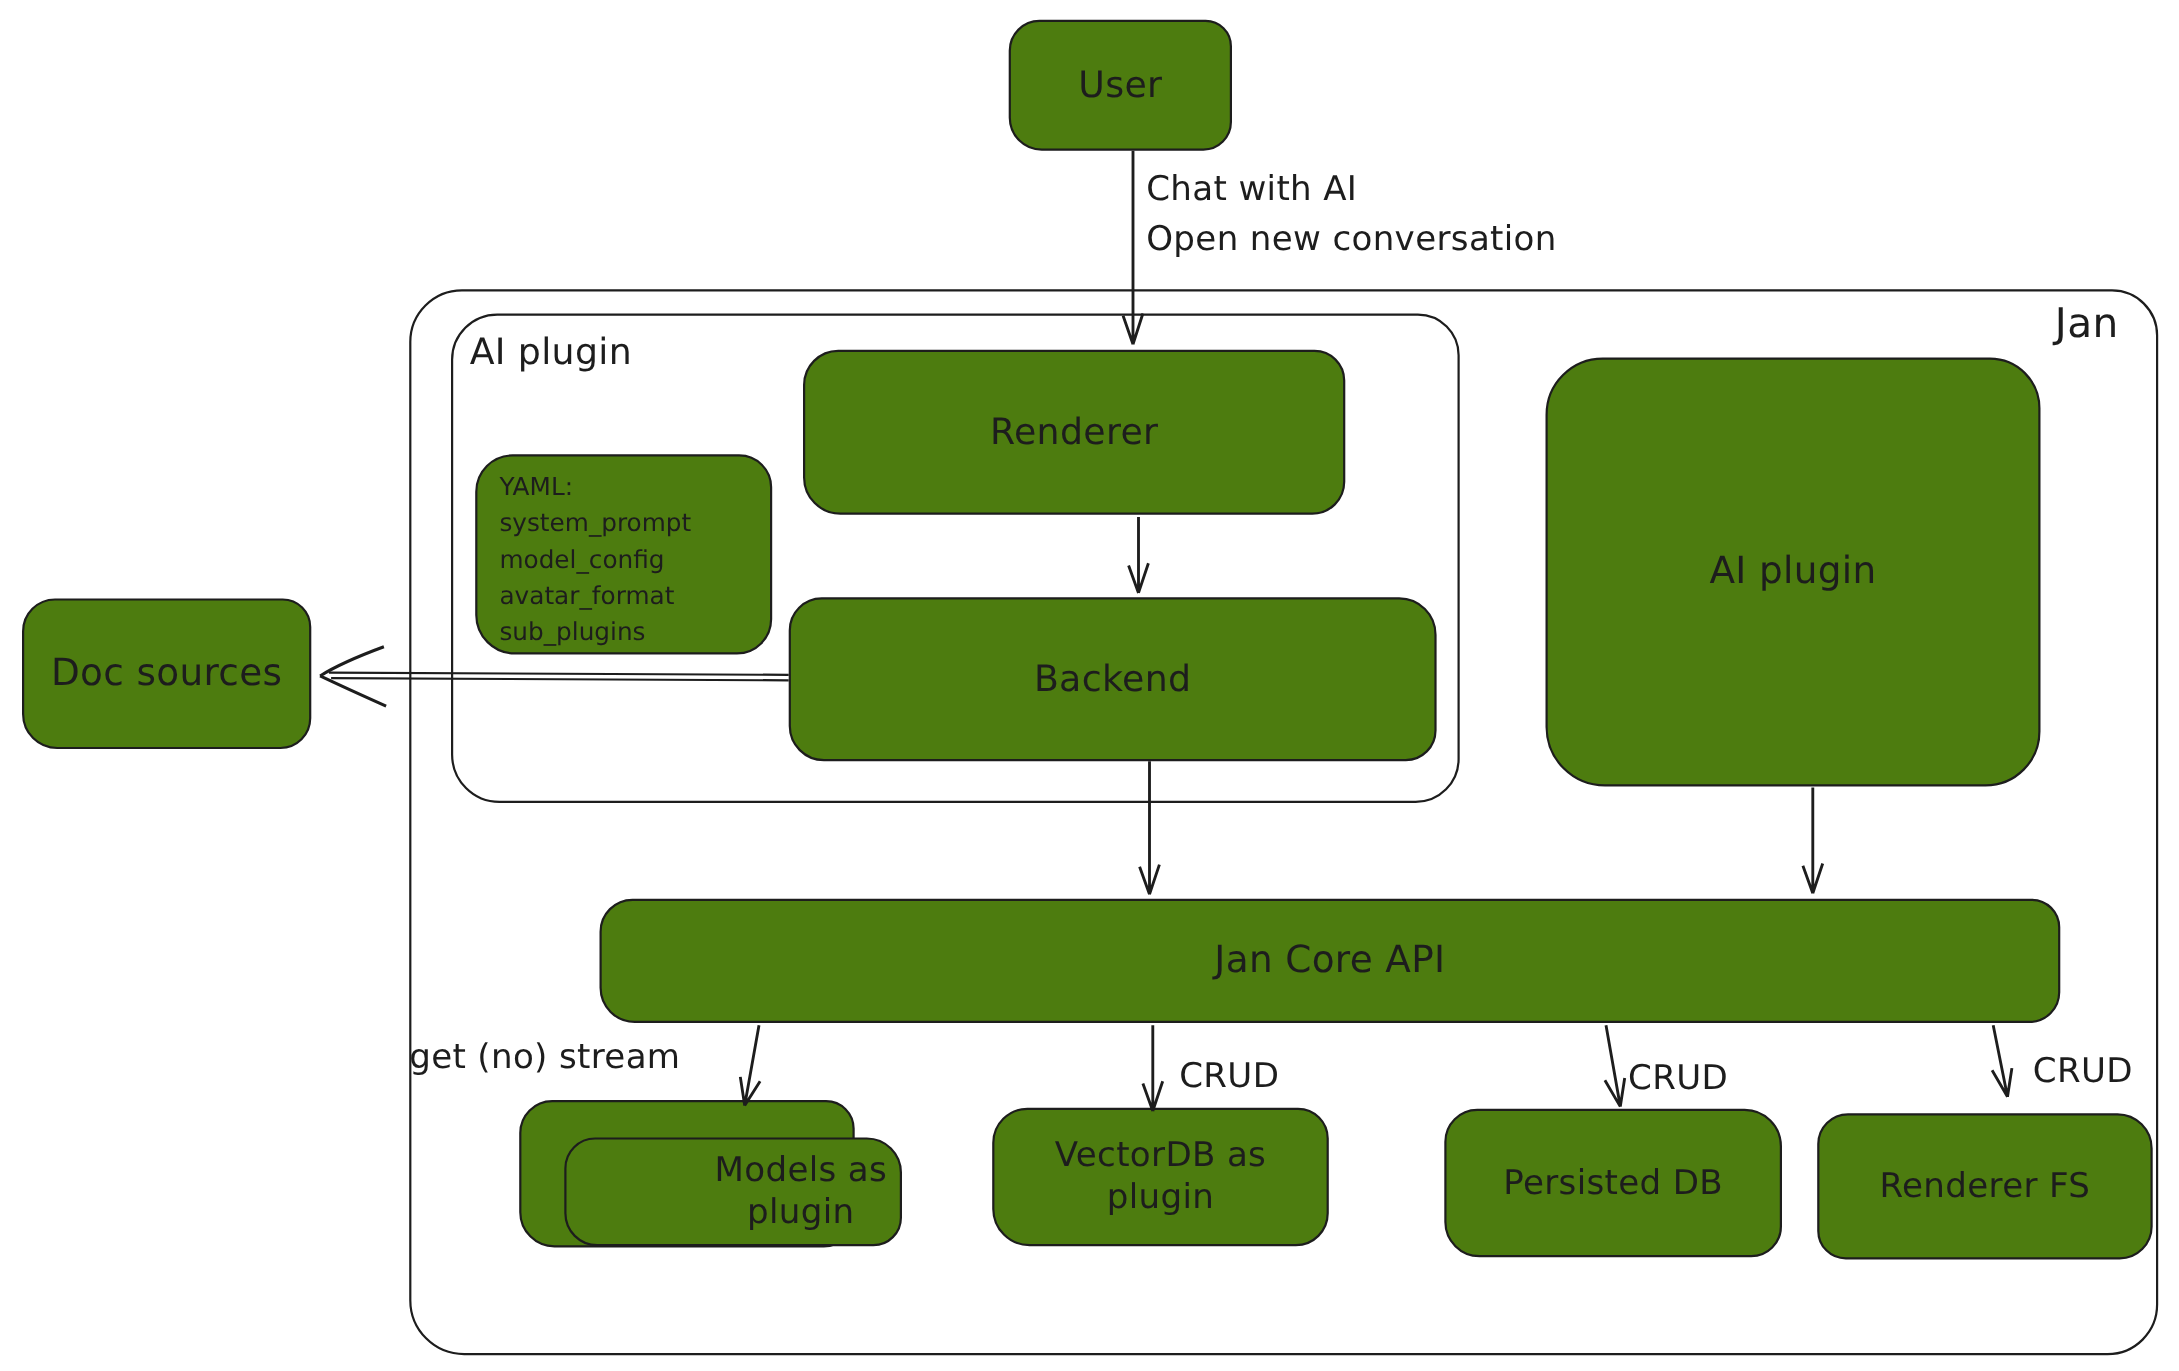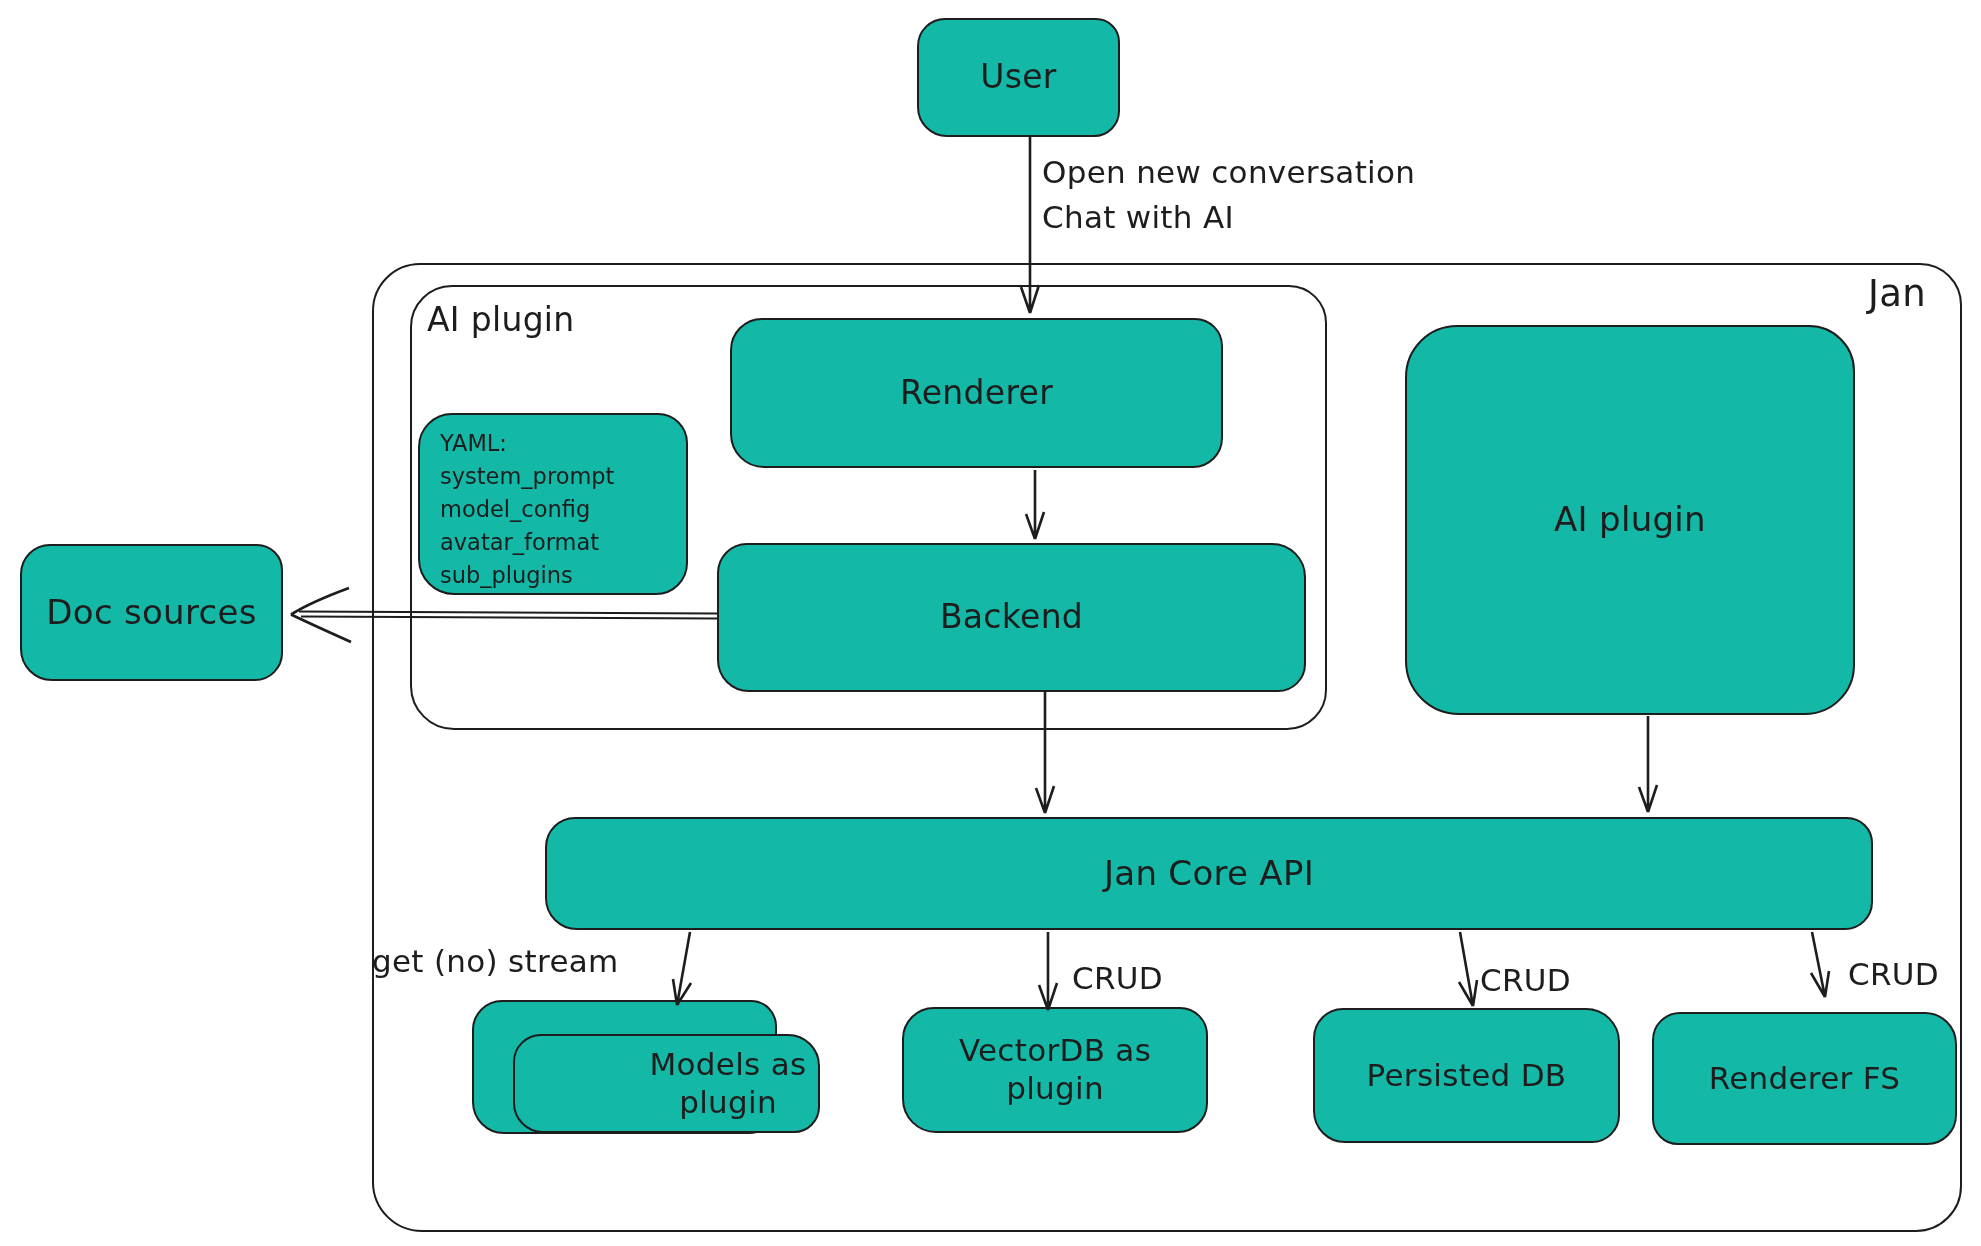--- a/index.html
+++ b/index.html
@@ -7,21 +7,21 @@
     position:relative;
     width:1981px;height:1246px;
     background:#ffffff;
     font-family:"DejaVu Sans", sans-serif;
     color:#1d1d1d;
     overflow:hidden;
   }
   .box{
     position:absolute;
     border:2.6px solid #1d1d1d;
-    background:#14b8a6;
+    background:#4d7c0f;
     box-sizing:border-box;
     display:flex;align-items:center;justify-content:center;
     text-align:center;
   }
   .container-box{background:transparent;}
   .node-label{font-size:33px;line-height:1.22;color:#1d1d1d;letter-spacing:0.3px;}
   .small-label{font-size:31px;}
   .corner-label{
     position:absolute;font-size:32px;color:#1d1d1d;letter-spacing:0.3px;white-space:nowrap;
   }
@@ -51,21 +51,21 @@
   <div class="corner-label" style="left:427px;top:300px;font-size:33px;">AI plugin</div>
 
   <div class="box" style="left: 917px; top: 18px; width: 203px; height: 119px; border-radius: 28px 24px 26px 30px; border-color: rgb(29, 29, 29);">
     <span class="node-label">User</span>
   </div>
 
   <div class="box" style="left: 717px; top: 318px; width: 493px; height: 150px; border-radius: 32px 28px 30px 34px; border-color: rgb(29, 29, 29); margin-left: 13px;">
     <span class="node-label">Renderer</span>
   </div>
 
-  <div class="box" style="left: 418px; top: 413px; width: 270px; height: 182px; border-radius: 34px 30px 32px 36px; border-color: rgb(29, 29, 29);">
+  <div class="box" style="left: 432px; top: 413px; width: 270px; height: 182px; border-radius: 34px 30px 32px 36px; border-color: rgb(29, 29, 29);">
     <div class="yaml-text">
       <div>YAML:</div>
       <div>system_prompt</div>
       <div>model_config</div>
       <div>avatar_format</div>
       <div>sub_plugins</div>
     </div>
   </div>
 
   <div class="box" style="left: 717px; top: 543px; width: 589px; height: 149px; border-radius: 30px 34px 28px 32px; border-color: rgb(29, 29, 29);">
@@ -96,22 +96,22 @@
 
   <div class="box" style="left: 1313px; top: 1008px; width: 307px; height: 135px; border-radius: 30px 34px 28px 32px; border-color: rgb(29, 29, 29);">
     <span class="node-label small-label">Persisted DB</span>
   </div>
 
   <div class="box" style="left: 1652px; top: 1012px; width: 305px; height: 133px; border-radius: 28px 32px 30px 26px; border-color: rgb(29, 29, 29);">
     <span class="node-label small-label">Renderer FS</span>
   </div>
 
   <div class="edge-label" style="left:1042px;top:150px;line-height:45px;">
+    <div>Chat with AI</div>
     <div>Open new conversation</div>
-    <div>Chat with AI</div>
   </div>
   <div class="edge-label" style="left:372px;top:943px;">get (no) stream</div>
   <div class="edge-label" style="left:1072px;top:960px;">CRUD</div>
   <div class="edge-label" style="left:1480px;top:962px;">CRUD</div>
   <div class="edge-label" style="left:1848px;top:956px;">CRUD</div>
 
   <svg class="arrows" width="1981" height="1246" viewBox="0 0 1981 1246">
 
     <path stroke-width="2.6" d="M1030 137 L1030 313 M1021 287 L1030 313 M1039 285 L1030 313" stroke="#1d1d1d"></path>
 

